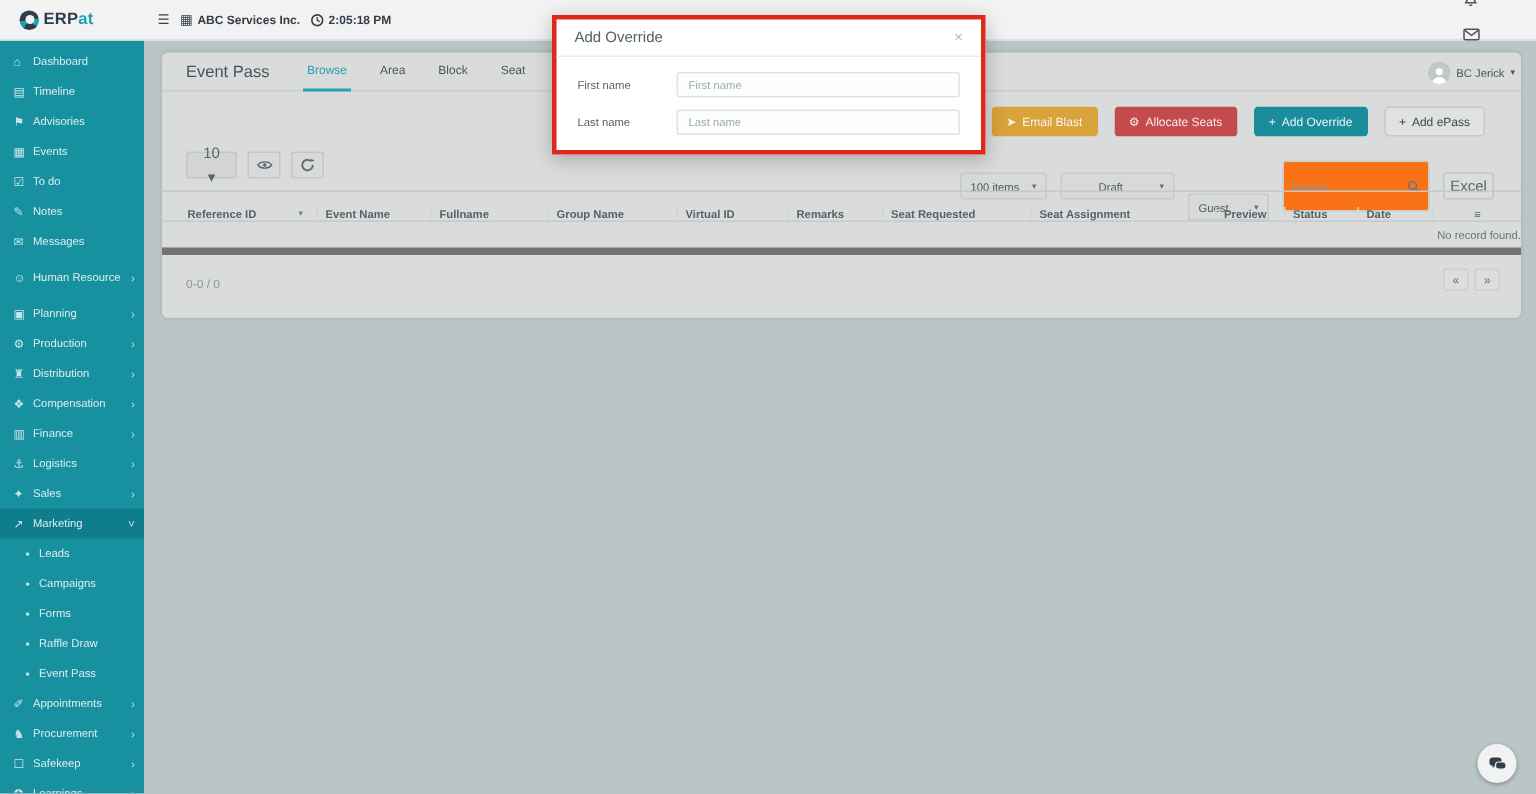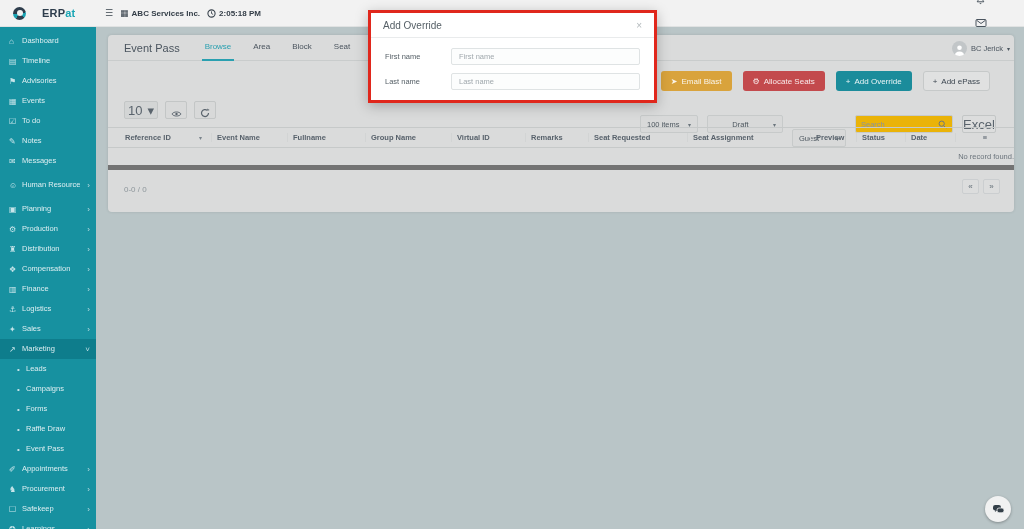--- a/index.html
+++ b/index.html
@@ -3,21 +3,21 @@
 <meta charset="utf-8">
 <style>
   * { margin:0; padding:0; box-sizing:border-box; }
   html,body { width:1024px; height:529px; }
   body { position:relative; overflow:hidden; background:#b9c5c7;
          font-family:"Liberation Sans","DejaVu Sans",sans-serif; }
 
   
   .topbar { position:absolute; top:0; left:0; right:0; height:27px; background:#f2f2f2;
             border-bottom:1px solid #e0e2e2; display:flex; align-items:center; z-index:5; }
-  .logo-area { width:96px; flex:none; display:flex; align-items:center; gap:16px; padding-left:13px; }
+  .logo-area { width:96px; flex:none; display:flex; align-items:center; gap:3px; padding-left:13px; }
   .logo-gear { width:13px; height:13px; border-radius:50%; position:relative; flex:none;
     background:conic-gradient(#2e3d4c 0 22%,#1aa2b2 22% 36%,#2e3d4c 36% 60%,#1aa2b2 60% 74%,#2e3d4c 74% 100%); }
   .logo-gear::after { content:""; position:absolute; inset:3.5px; background:#f2f2f2; border-radius:50%; }
   .logo-text { font-size:11px; font-weight:bold; color:#2e3d4c; letter-spacing:.2px; }
   .logo-at { color:#19a5b4; }
   .tb-left { display:flex; align-items:center; gap:7px; margin-left:9px; }
   .tb-glyph { font-size:9px; color:#39434d; }
   .tb-group { display:flex; align-items:center; gap:3px; }
   .tb-text { font-size:8px; font-weight:bold; color:#333d47; }
   .tb-right { margin-left:auto; display:flex; align-items:center; gap:13px; padding-right:14px;flex-direction:column; }
@@ -55,38 +55,38 @@
   .btn { height:20px; display:flex; align-items:center; gap:4px; padding:0 9px; border-radius:3px;
          font-size:8px; border:1px solid transparent; cursor:pointer; }
   .btn .b-ico { font-size:8px; }
   .btn-orange { background:#d9a33c; color:#faf4e9; }
   .btn-red    { background:#c34a4d; color:#f8eaea; }
   .btn-teal   { background:#1b8c9b; color:#e9f5f6; }
   .btn-light  { background:#e0e1e1; border-color:#c6c9c9; color:#3c4650; }
 
   .toolbar-left { position:absolute; top:66px; left:16px; display:flex; gap:7px; }
   .mini { height:18px; background:#d3d5d5; border:1px solid #c3c6c6; border-radius:2px;
-          font-size:13px; color:#5a646d; display:flex; align-items:flex-end; justify-content:center; cursor:pointer; }
+          font-size:10px; color:#5a646d; display:flex; align-items:center; justify-content:center; cursor:pointer;flex-direction:column; }
   .sel-10 { width:34px; gap:5px; }
   .icon-btn { width:22px; background:#d8d9d9; }
   .toolbar-right { position:absolute; top:66px; right:18px; display:flex; gap:9px; align-items:center; }
   .sel { height:18px; background:#d8d9d9; border:1px solid #c7caca; border-radius:2px;
          display:flex; align-items:center; justify-content:space-between; padding:0 6px;
          font-size:7.5px; color:#4d575f; cursor:pointer; }
   .sel .caret { font-size:6px; color:#6a747c; margin-left:6px; }
   .w-items { width:58px; } .w-draft { width:76px; } .w-guest { width:54px;margin-top:28px; }
-  .search { width:98px; height:18px; background:#eab308; border:1px solid #c7caca; border-radius:2px;
-            display:flex; align-items:center; padding:0 5px; }
+  .search { width:98px; height:18px; background:#f97316; border:1px solid #c7caca; border-radius:2px;
+            display:flex; align-items:center; padding:16px 5px; }
   .search input { flex:1; min-width:0; border:none; background:transparent; outline:none;
                   font-size:7.5px; color:#3c4650; font-family:inherit; }
   .search input::placeholder { color:#8b949a; }
   .excel { width:34px; background:#dcdddd; }
 
   .thead { position:absolute; top:92px; left:0; right:0; height:21px; border-top:1px solid #c6c9c9;
-           border-bottom:1px solid #c6c9c9; display:flex; align-items:center; padding-left:12px;
+           border-bottom:1px solid #c6c9c9; display:flex; align-items:flex-end; padding-left:12px;
            font-size:7.5px; font-weight:bold; color:#57616b; }
   .th { display:flex; align-items:center; padding:0 5px; border-right:1px solid #d2d4d4; }
   .th:last-child { border-right:none; flex:1; justify-content:center; }
   .th .sort { margin-left:auto; font-size:6px; color:#7a848c; padding-right:4px; }
   .empty-row { position:absolute; top:113px; left:0; right:0; height:22px; border-bottom:5px solid #737373;
                display:flex; align-items:center; justify-content:flex-end; font-size:7.5px; color:#6b747c; }
   .range { position:absolute; top:150px; left:16px; font-size:8px; color:#8d969b; }
   .pager { position:absolute; top:144px; right:14px; display:flex; gap:4px; }
   .pg { width:17px; height:15px; background:#dcdddd; border:1px solid #cbced0; border-radius:2px;
         font-size:8px; color:#5f6b74; display:flex; align-items:center; justify-content:center; cursor:pointer; }

